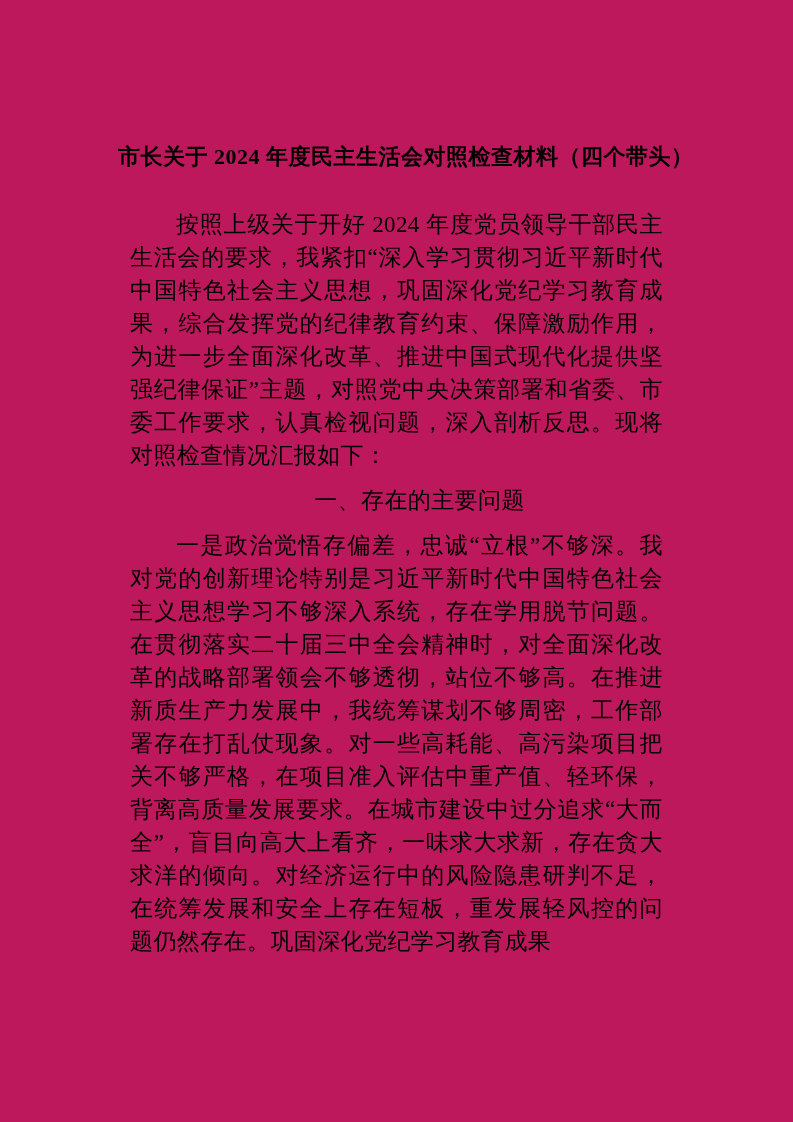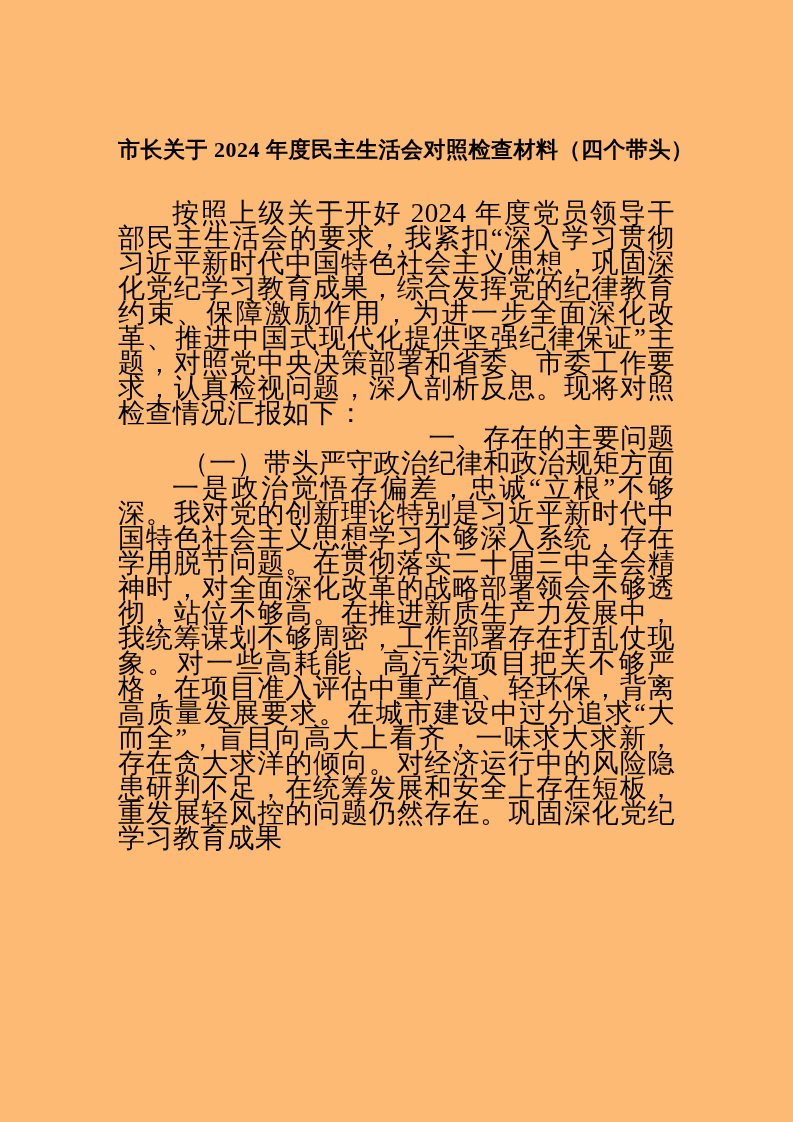--- a/index.html
+++ b/index.html
@@ -11,54 +11,53 @@
     width: 793px;
     height: 1122px;
     overflow: hidden;
     color: #000000;
     font-family: "Liberation Serif", "DejaVu Serif", serif;
   }
   .page {
     width: 793px;
     height: 1122px;
     box-sizing: border-box;
-    padding: 10px 118px;
+    padding: 17px 118px;
     overflow: hidden;
-    background: #fdba74;
+    background: #be185d;
   }
   .doc-title {
     margin: 125px 0 0 0;
     font-size: 22px;
     line-height: 30px;
     font-weight: bold;
     text-align: center;
     letter-spacing: 0.5px;
     white-space: nowrap;
   }
   .doc-body {
     margin-top: 36px;
   }
   .doc-body p {
-    margin: 0;
-    font-size: 27px;
-    line-height: 25px;
+    margin: 12px;
+    font-size: 23px;
+    line-height: 33px;
     letter-spacing: 0.4px;
     text-align: justify;
     text-indent: 2em;
     word-break: break-all;
   }
   .doc-body p.heading1,
   .doc-body p.heading2 {
-    text-align: right;
+    text-align: center;
   }
 </style>
 </head>
 <body>
 
 <div class="page">
   <h1 class="doc-title">市长关于 2024 年度民主生活会对照检查材料（四个带头）</h1>
   <div class="doc-body">
       <p class="body">按照上级关于开好 2024 年度党员领导干部民主生活会的要求，我紧扣“深入学习贯彻习近平新时代中国特色社会主义思想，巩固深化党纪学习教育成果，综合发挥党的纪律教育约束、保障激励作用，为进一步全面深化改革、推进中国式现代化提供坚强纪律保证”主题，对照党中央决策部署和省委、市委工作要求，认真检视问题，深入剖析反思。现将对照检查情况汇报如下：</p>
       <p class="heading1">一、存在的主要问题</p>
-      <p class="heading2">（一）带头严守政治纪律和政治规矩方面</p>
       <p class="body">一是政治觉悟存偏差，忠诚“立根”不够深。我对党的创新理论特别是习近平新时代中国特色社会主义思想学习不够深入系统，存在学用脱节问题。在贯彻落实二十届三中全会精神时，对全面深化改革的战略部署领会不够透彻，站位不够高。在推进新质生产力发展中，我统筹谋划不够周密，工作部署存在打乱仗现象。对一些高耗能、高污染项目把关不够严格，在项目准入评估中重产值、轻环保，背离高质量发展要求。在城市建设中过分追求“大而全”，盲目向高大上看齐，一味求大求新，存在贪大求洋的倾向。对经济运行中的风险隐患研判不足，在统筹发展和安全上存在短板，重发展轻风控的问题仍然存在。巩固深化党纪学习教育成果</p>
     </div>
 </div>
 
 </body></html>

